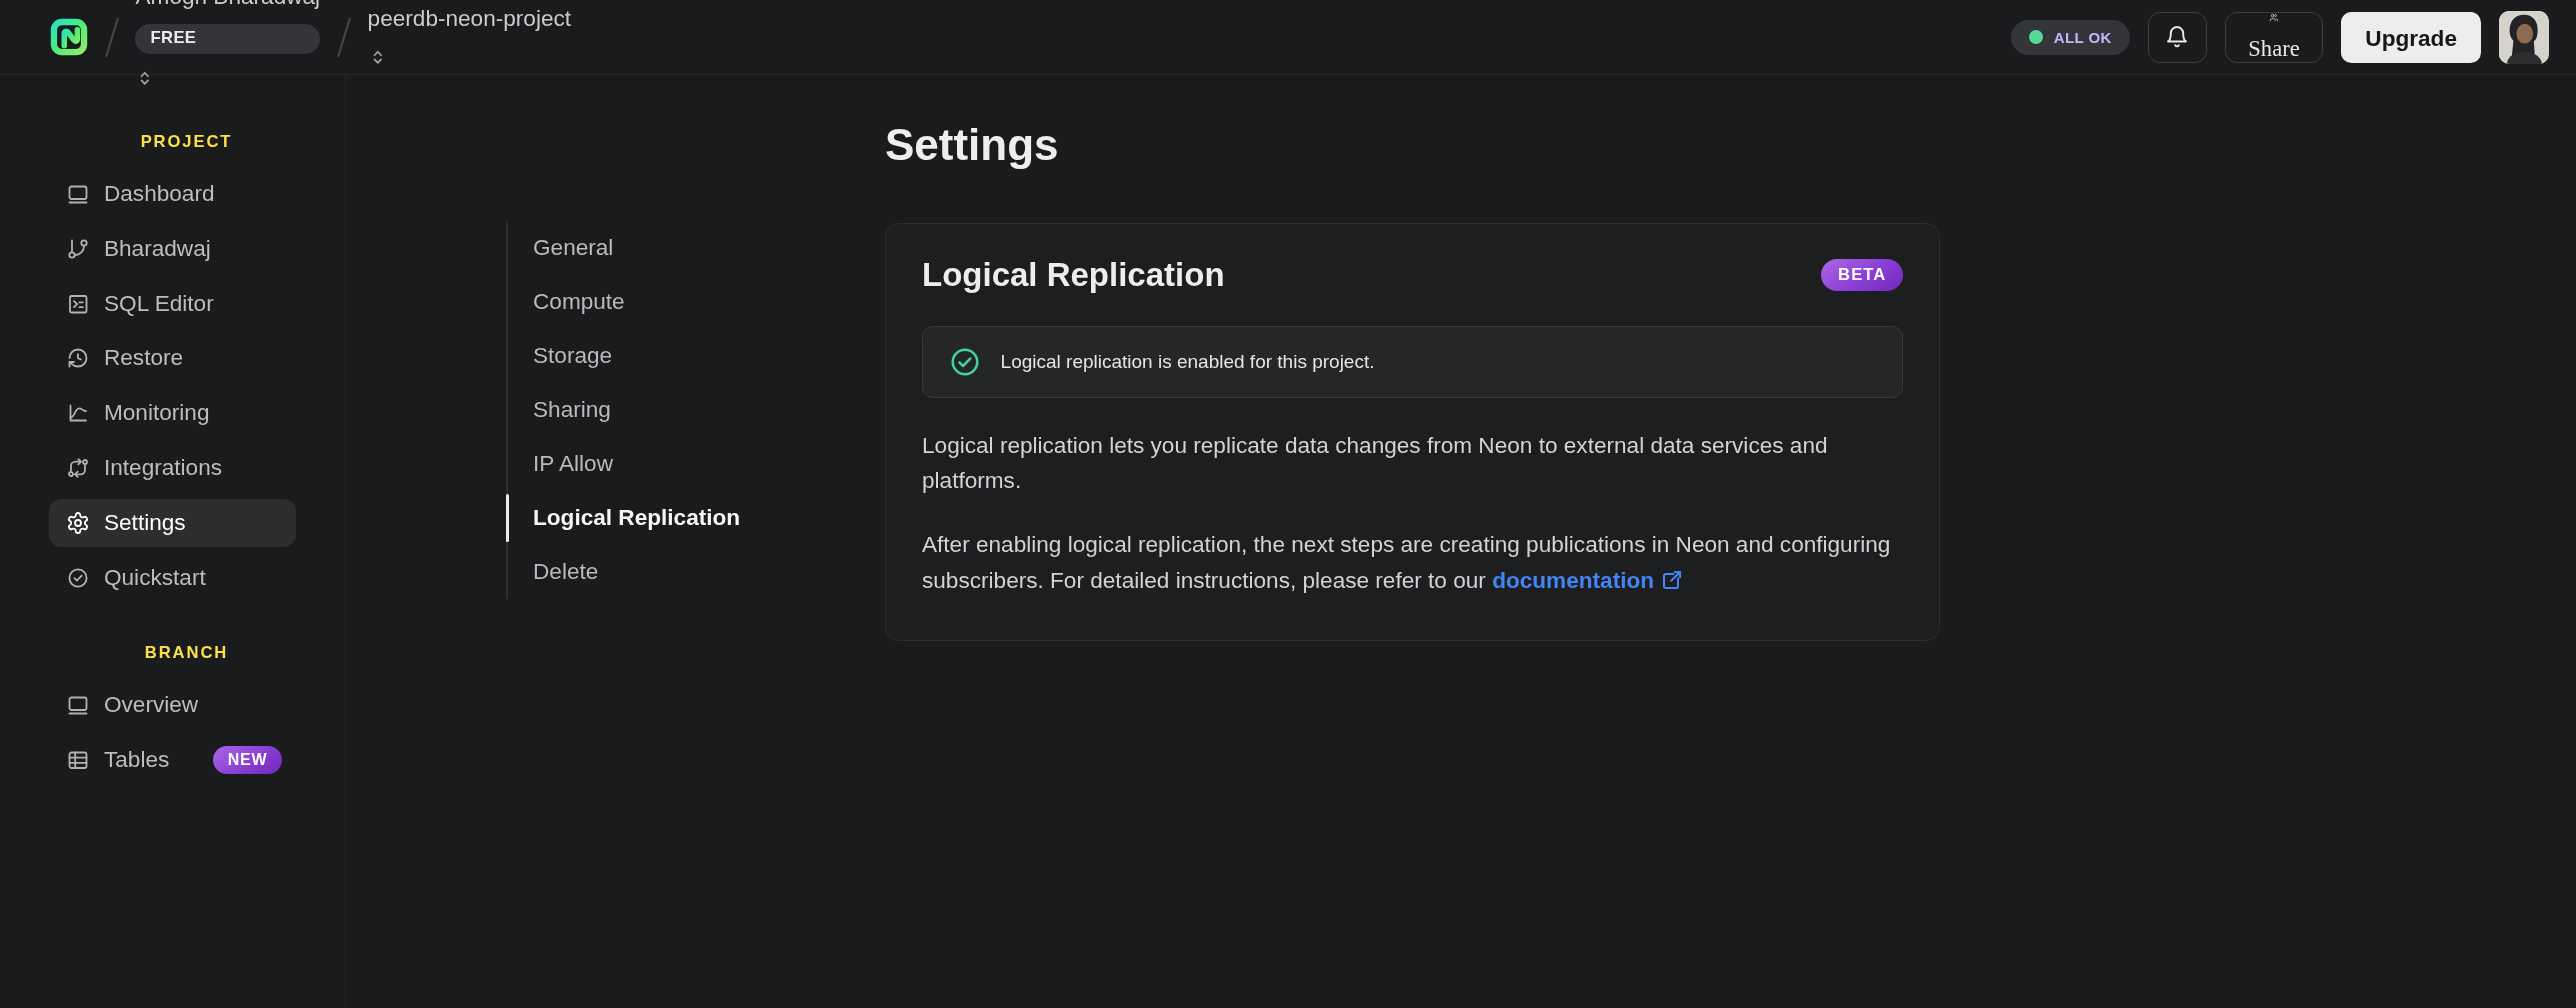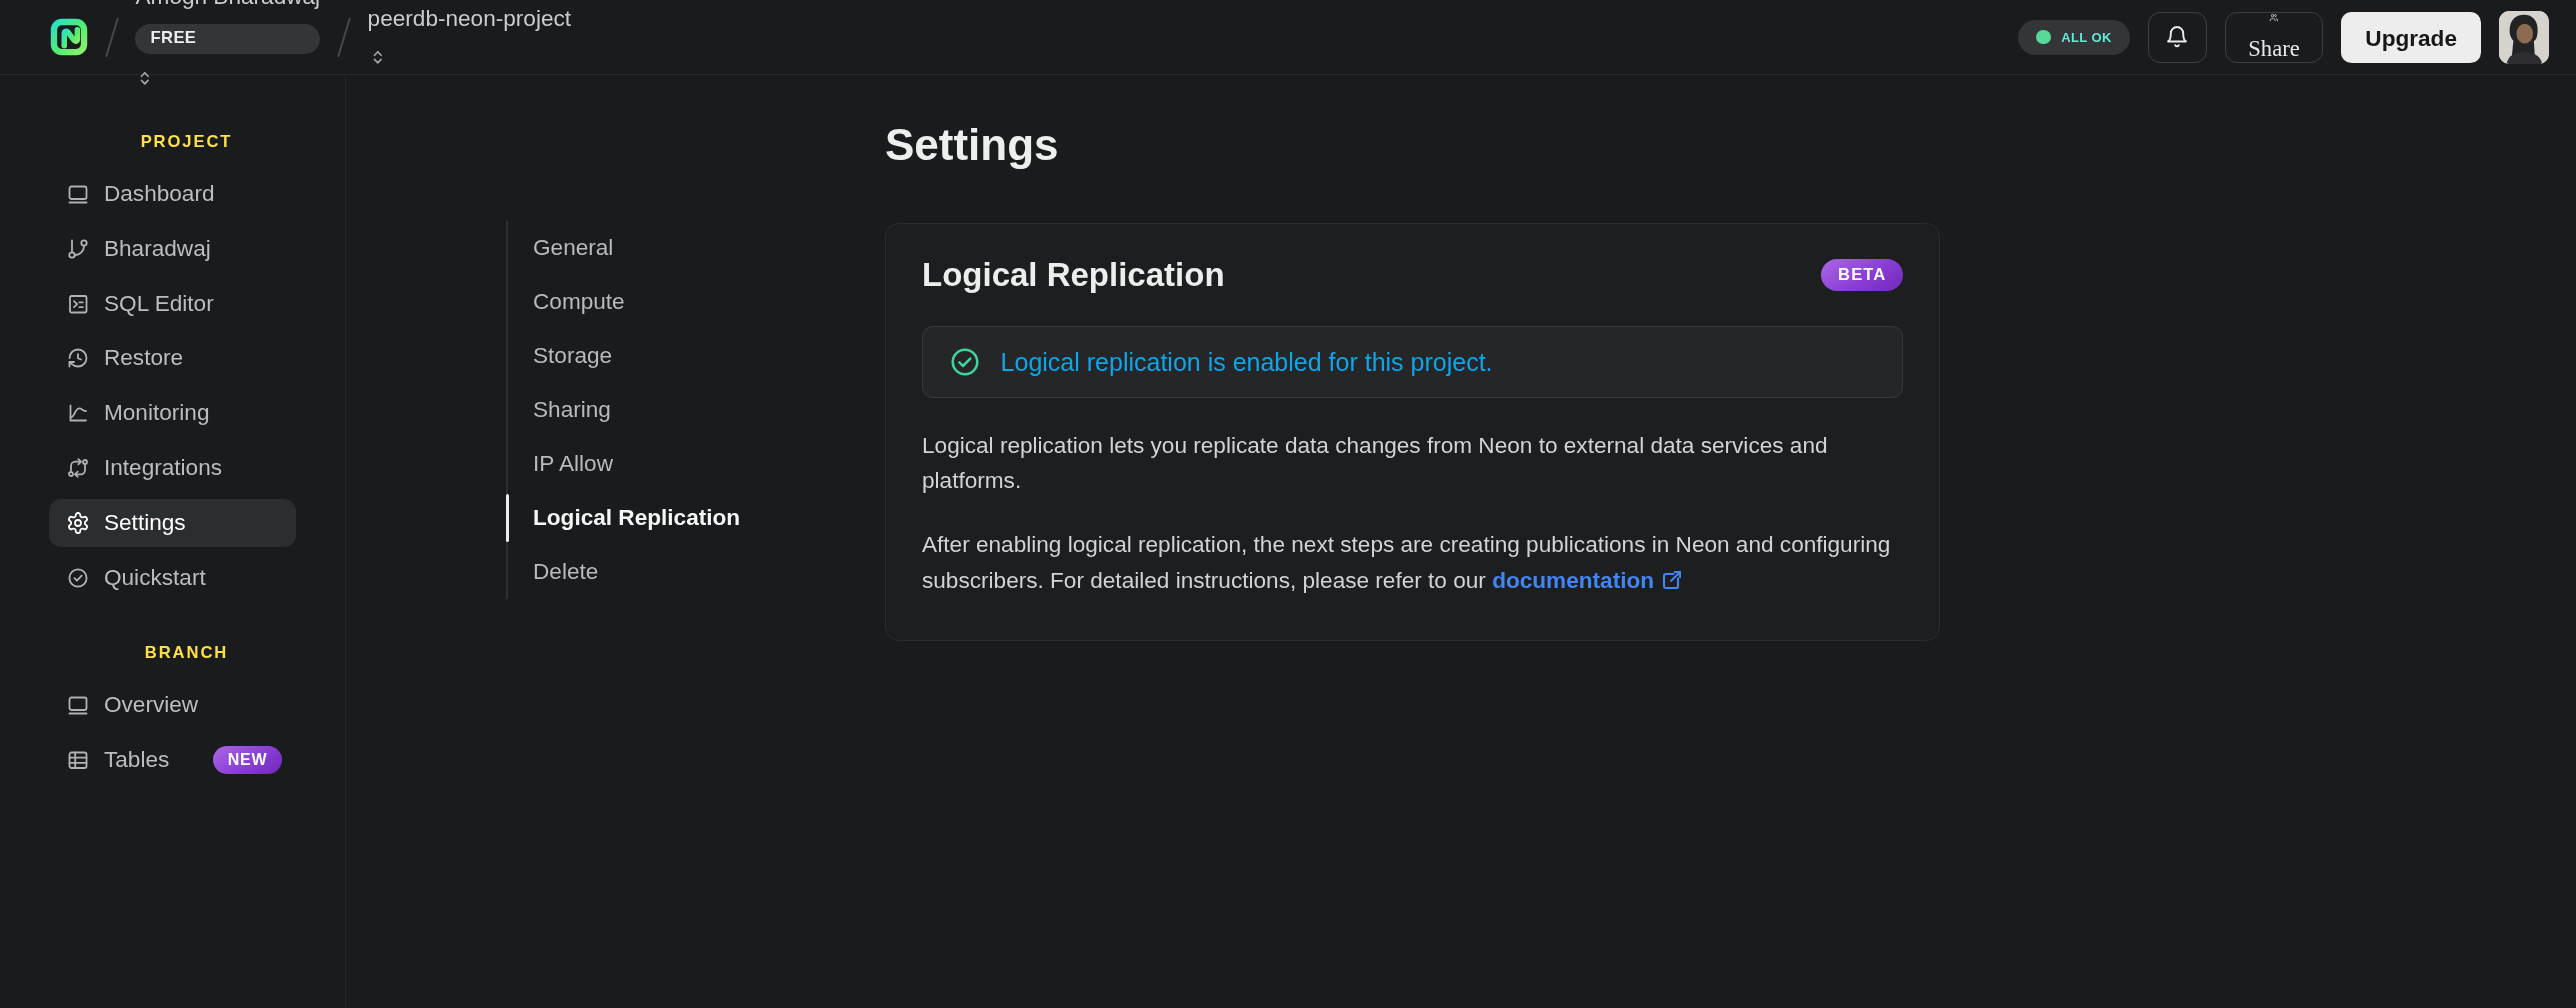--- a/index.html
+++ b/index.html
@@ -26,21 +26,21 @@
     background:#333538; color:#eceded; border-radius:754px;
     font-size:16.6px; font-weight:700; letter-spacing:0.4px;
     padding:6.8px 15px; line-height:1;
   }
   .tb-right { display:flex; align-items:center; gap:18px; }
   .status-pill {
     display:flex; align-items:center; gap:10.6px;
     background:#333538; border-radius:754px; height:35px; padding:0 18px;
   }
   .status-dot { width:14.3px; height:14.3px; border-radius:50%; background:#56d998; }
-  .status-text { font-size:13px; font-weight:700; color:#5eead4; letter-spacing:0.4px; }
+  .status-text { font-size:15px; font-weight:700; color:#c4b5fd; letter-spacing:0.4px; }
   .icon-btn {
     width:59px; height:51px; border:1.5px solid #3e3f41; border-radius:12px;
     background:transparent; display:flex; align-items:center; justify-content:center;
     color:#e8e9ea; cursor:pointer;
   }
   .share-btn {
     height:51px; border:1.5px solid #3e3f41; border-radius:12px; background:transparent;
     display:flex; align-items:center; gap:14px; padding:0 22.6px;
     color:#e8e9ea; font-size:22.6px; cursor:pointer; font-family:Liberation Serif, serif;flex-direction:column;
   }
@@ -111,21 +111,21 @@
     background:linear-gradient(145deg,#ab67e5 0%, #8a3ed6 55%, #7128b8 100%);
     color:#fff; font-size:16.6px; font-weight:700; letter-spacing:1.1px;
     border-radius:754px; padding:7.5px 16.6px; line-height:1;
   }
   .alert {
     margin-top:32px; height:72px; border-radius:10.6px;
     background:#242628; border:1.5px solid #38393b;
     display:flex; align-items:center; gap:19.6px; padding:0 26px;
   }
   .alert-icon { width:32px; height:32px; color:#40d39c; flex:none; }
-  .alert-text { font-size:25px; color:#0ea5e9; }
+  .alert-text { font-size:19px; color:#e5e5e5; }
   .card-desc { margin-top:30px; max-width:982px; font-size:22.6px; line-height:35px; color:#d2d3d5; }
   .next-steps-title { margin-top:35px; font-size:27px; font-weight:600; color:#e8e9ea; }
   .card-desc2 { margin-top:29px; max-width:982px; font-size:22.6px; line-height:36px; color:#d2d3d5; }
   .doc-link { color:#4285f4; font-weight:700; text-decoration:none; cursor:pointer; }
   .ext-icon { display:inline-block; width:24px; height:24px; vertical-align:-3.8px; margin-left:6px; color:#4285f4; }
 </style>
 </head>
 <body>
 
 <div class="topbar">

